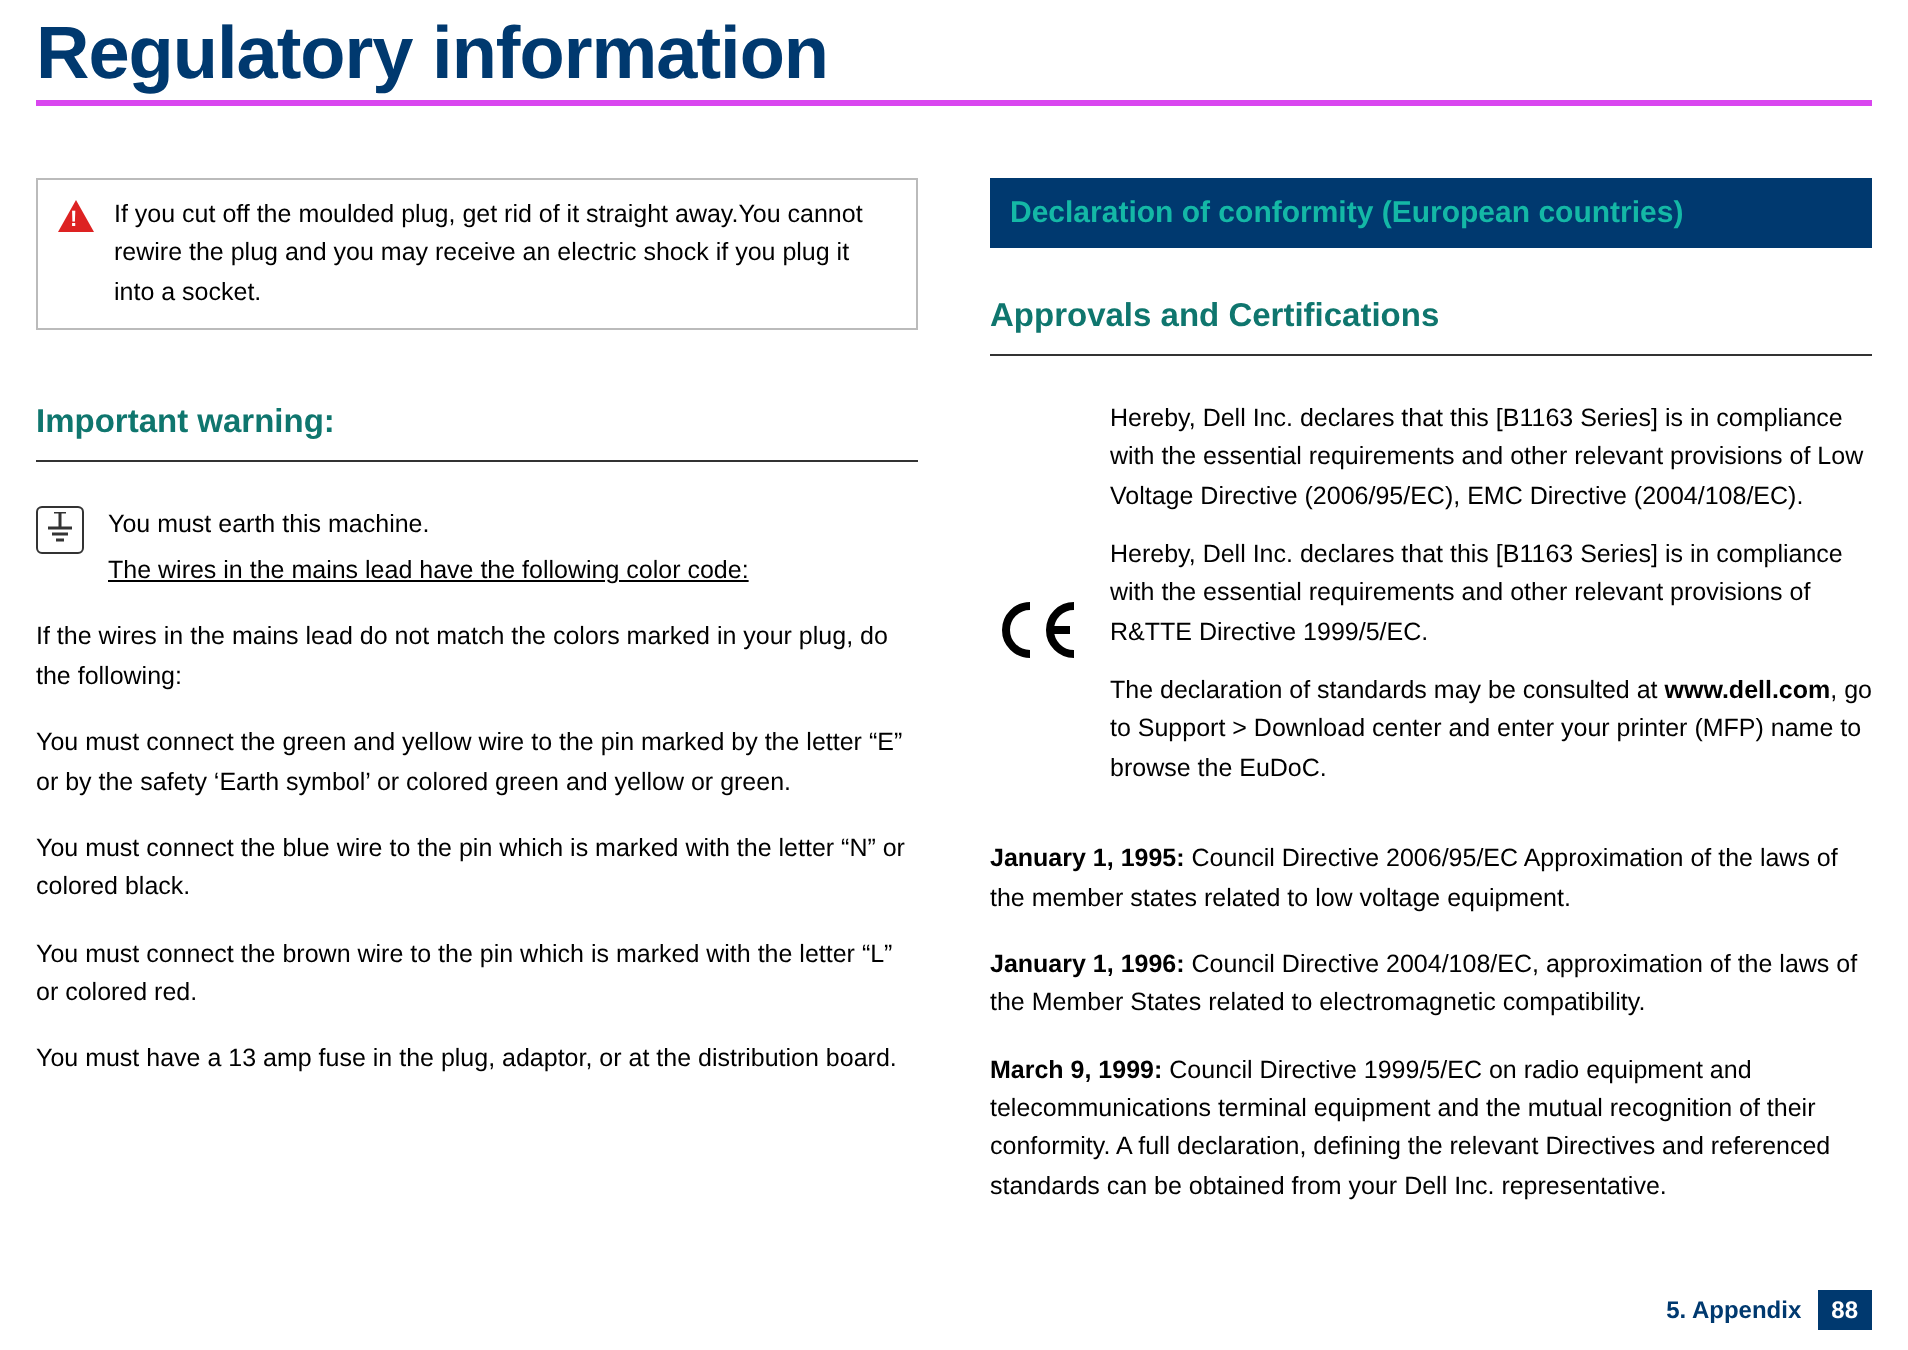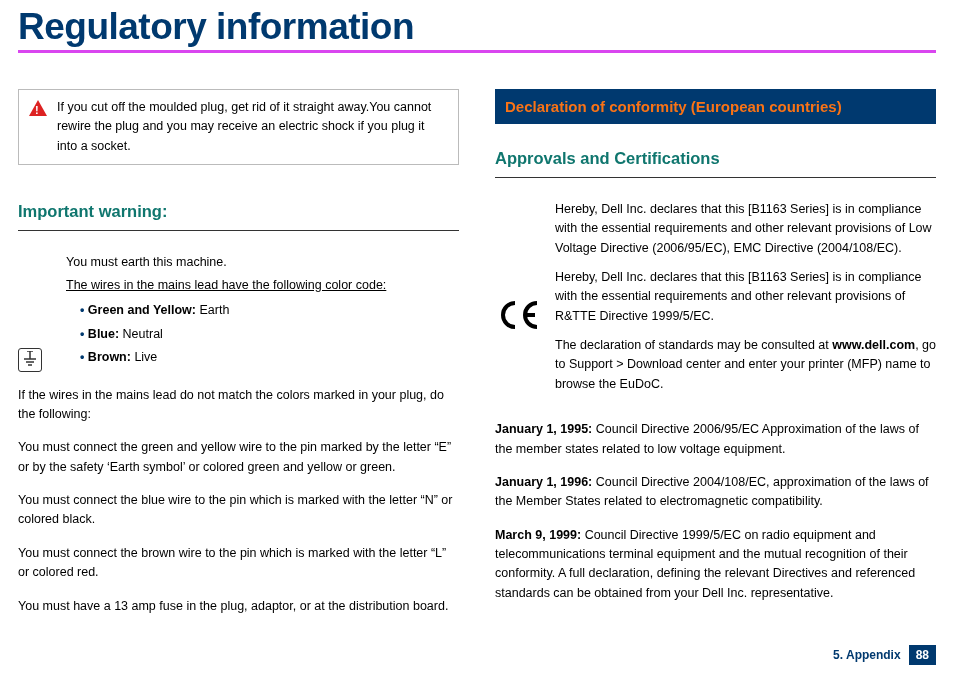--- a/index.html
+++ b/index.html
@@ -53,27 +53,27 @@
   .h2 {
     font-size: 16.5px;
     font-weight: 700;
     color: #0f766e;
     padding-bottom: 5px;
     border-bottom: 1px solid #333;
     margin-bottom: 22px;
   }
   .section-bar {
     background: #00396f;
-    color: #f97316;
+    color: #14b8a6;
     font-weight: 700;
     font-size: 15px;
     padding: 6px 10px;
     margin-bottom: 22px;
   }
-  .earth-block { display: flex; gap: 24px; margin-bottom: 14px; align-items: flex-end; }
+  .earth-block { display: flex; gap: 12px; margin-bottom: 14px; }
   .earth-icon {
     width: 24px; height: 24px;
     border: 1.5px solid #333;
     border-radius: 3px;
     position: relative;
     flex-shrink: 0;
   }
   .earth-icon svg { position:absolute; top:2px; left:3px; }
   .color-list { list-style: none; padding-left: 14px; margin-top: 6px; }
   .color-list li::before { content: "• "; color: #00396f; font-weight:700; }
@@ -113,25 +113,20 @@
     <div class="earth-block">
       <div class="earth-icon">
         <svg width="17" height="18" viewBox="0 0 17 18">
             <path d="M8 0 v8 M2 8 h12 M4 11 h8 M6 14 h4" stroke="#333" stroke-width="1.5" fill="none"></path>
             <path d="M5 0 h6" stroke="#333" stroke-width="1.5"></path>
           </svg>
       </div>
       <div>
         <div>You must earth this machine.</div>
         <div style="margin-top:4px;text-decoration:underline;">The wires in the mains lead have the following color code:</div>
-        <ul class="color-list">
-          <li><b>Green and Yellow:</b><span> Earth</span></li>
-          <li><b>Blue:</b><span> Neutral</span></li>
-          <li><b>Brown:</b><span> Live</span></li>
-        </ul>
       </div>
     </div>
 
     <p class="para">If the wires in the mains lead do not match the colors marked in your plug, do the following:</p>
     <p class="para">You must connect the green and yellow wire to the pin marked by the letter “E” or by the safety ‘Earth symbol’ or colored green and yellow or green.</p>
     <p class="para">You must connect the blue wire to the pin which is marked with the letter “N” or colored black.</p>
     <p class="para">You must connect the brown wire to the pin which is marked with the letter “L” or colored red.</p>
     <p class="para">You must have a 13 amp fuse in the plug, adaptor, or at the distribution board.</p>
   </div>
 

